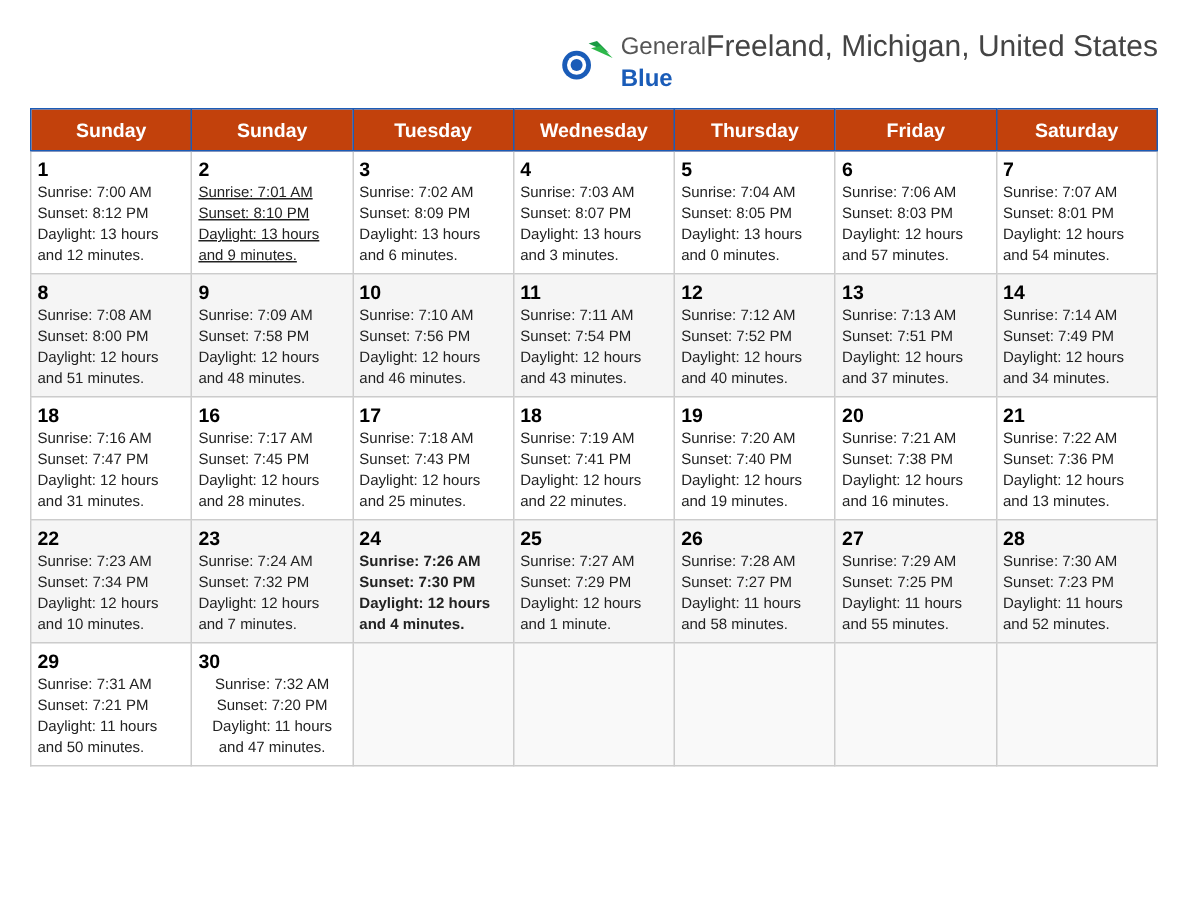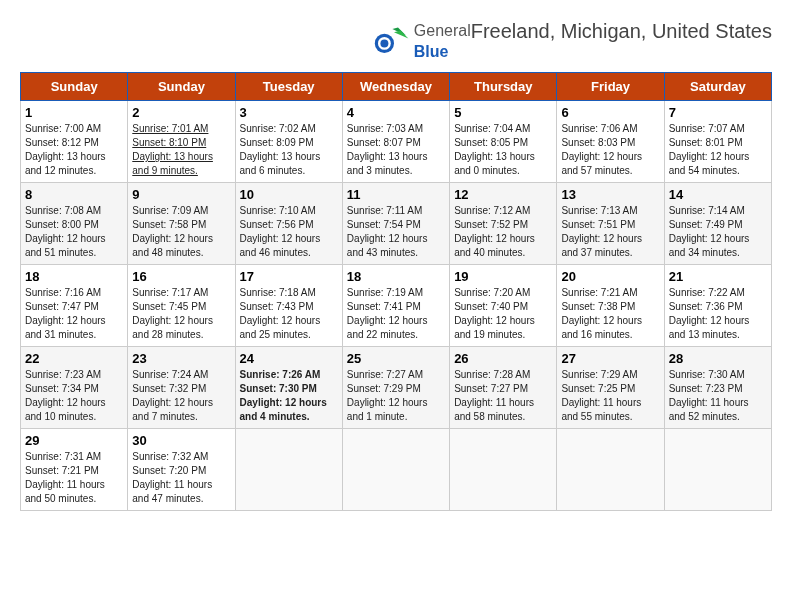--- a/index.html
+++ b/index.html
@@ -325,21 +325,21 @@
       <tr>
         <td>
           <span class="day-num">29</span>
           <div class="day-info" style="white-space: pre-line;">Sunrise: 7:31 AM
 Sunset: 7:21 PM
 Daylight: 11 hours
 and 50 minutes.</div>
         </td>
         <td>
           <span class="day-num">30</span>
-          <div class="day-info" style="white-space: pre-line;">Sunrise: 7:32 AM
+          <div class="day-info" style="white-space: pre-line; text-align: center;">Sunrise: 7:32 AM
 Sunset: 7:20 PM
 Daylight: 11 hours
 and 47 minutes.</div>
         </td>
         <td class="empty"></td>
         <td class="empty"></td>
         <td class="empty"></td>
         <td class="empty"></td>
         <td class="empty"></td>
       </tr>

